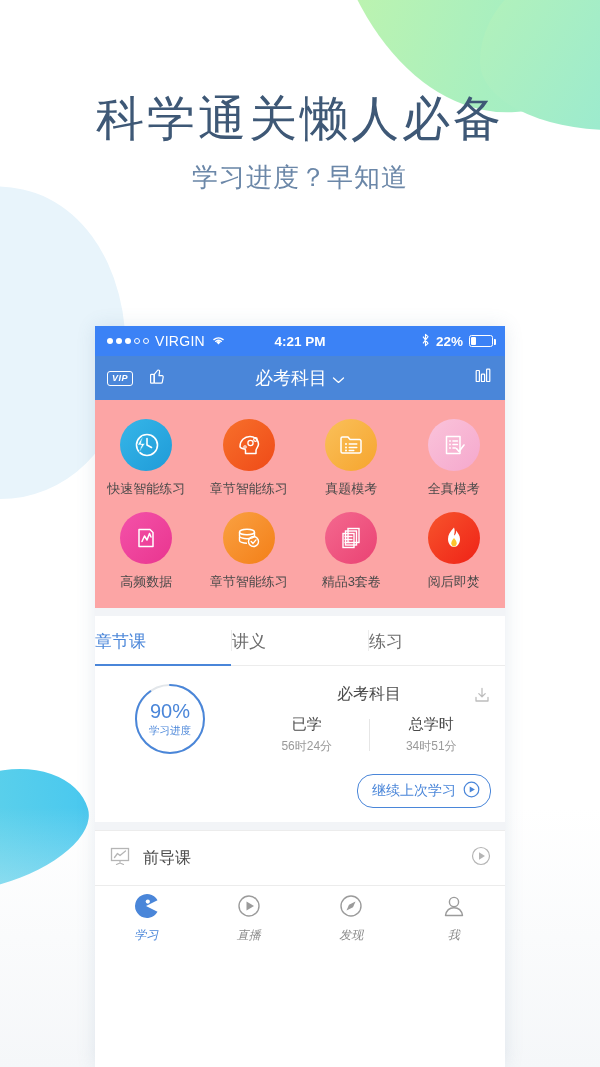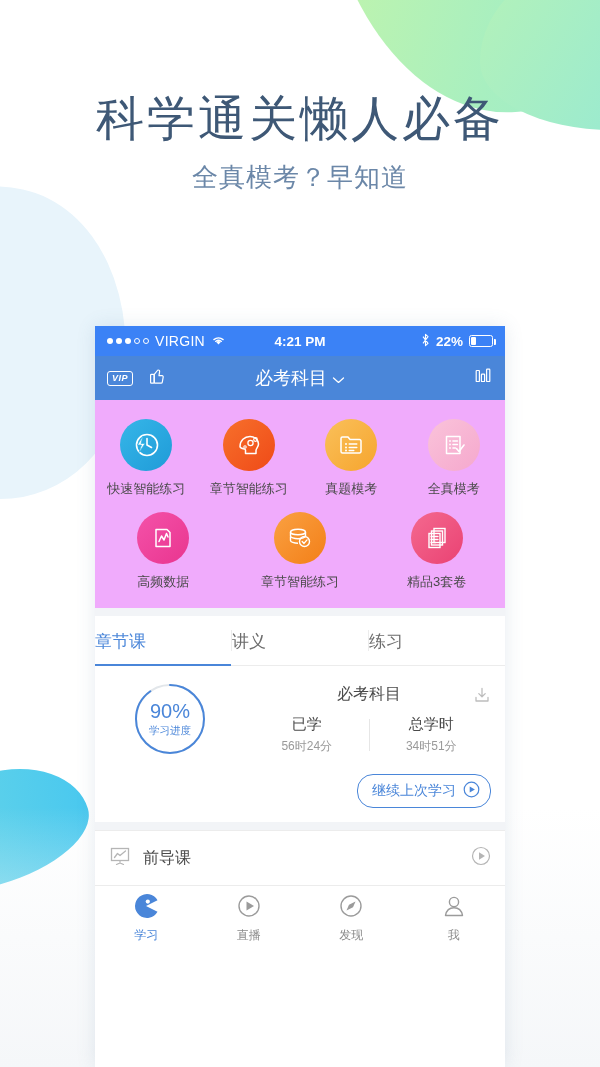--- a/index.html
+++ b/index.html
@@ -94,21 +94,21 @@
   .score-card { position:relative; height:110px; background:linear-gradient(to bottom,#ffffff,#eef3fa); overflow:hidden; }
   .score-label { position:absolute; left:14px; top:12px; font-size:14px; color:#7d9bc4; }
   .score-value {
     position:absolute; left:0; right:0; top:18px; text-align:center;
     font-size:54px; color:#4a86d9; font-weight:300; letter-spacing:1px;
   }
   .score-unit { position:absolute; right:14px; bottom:13px; font-size:13px; color:#7d9bc4; }
   .hill { position:absolute; bottom:0; left:0; width:100%; height:70px; }
 
   
-  .grid-wrap { background:#f0abfc; padding:12px 0 10px; }
+  .grid-wrap { background:#fca5a5; padding:12px 0 10px; }
   .grid-row { display:flex; }
   .grid-cell { flex:1; display:flex; flex-direction:column; align-items:center; padding:7px 0; }
   .gicon { width:52px; height:52px; border-radius:50%; display:flex; align-items:center; justify-content:center; }
   .gicon svg { display:block; }
   .glabel { margin-top:9px; font-size:13px; color:#4a4a4a; }
 
   .sep { height:8px; background:#f2f4f7; }
 
   
   .tabs { display:flex; background:#fff; border-bottom:1px solid #ececec; }
@@ -143,40 +143,40 @@
 
   
   .lesson-row {
     background:#fff; display:flex; align-items:center; padding:14px;
     border-bottom:1px solid #ececec; border-top:1px solid #ececec; gap:12px;
   }
   .lesson-title { font-size:16px; color:#4a4a4a; flex:1; }
 
   
   .tabbar { background:#fff; display:flex; padding:7px 0 8px; }
-  .tb { flex:1; display:flex; flex-direction:column; align-items:center; gap:4px; }
+  .tb { flex:1; display:flex; flex-direction:column; align-items:center; gap:4px;font-style:italic; }
   .tb-label { font-size:12px; color:#8a8a8a; }
   .tb.active .tb-label { color:#4a86d9; }
 </style>
 </head>
 <body>
 
 <div id="root">
 
   <div class="bg-layer">
     <div class="blob-green"></div>
     <div class="blob-green-tail"></div>
     <div class="blob-paleblue"></div>
     <div class="blob-cyan"></div>
     <div class="bottom-fade"></div>
   </div>
 
   <div class="hero">
     <div class="hero-title">科学通关懒人必备</div>
-    <div class="hero-sub2">全真模考？早知道</div>
+    <div class="hero-sub2">学习进度？早知道</div>
   </div>
 
   <div class="phone">
 
     <div class="statusbar">
       <div class="sb-left">
         <div class="dots">
           <span class="dot"></span>
             <span class="dot"></span>
             <span class="dot"></span>
@@ -325,20 +325,29 @@
             <svg width="30" height="30" viewBox="0 0 30 30">
               <rect x="12" y="5.5" width="11" height="14" stroke="#fff" stroke-width="1.4" fill="none"></rect>
               <rect x="9.5" y="8" width="11" height="14" stroke="#fff" stroke-width="1.4" fill="none"></rect>
               <rect x="7" y="10.5" width="11" height="14" stroke="#fff" stroke-width="1.4" fill="none"></rect>
               <path d="M9 13.5 L16 13.5 M9 16.5 L16 16.5 M9 19.5 L13.5 19.5" stroke="#fff" stroke-width="1.3" stroke-linecap="round"></path>
             </svg>
           </div>
           <div class="glabel">精品3套卷</div>
         </div>
 
+        <div class="grid-cell">
+          <div class="gicon" style="background:linear-gradient(135deg,#f7542c,#ef2217)">
+            <svg width="30" height="30" viewBox="0 0 30 30">
+              <path d="M15 4.5 C 11 9, 9 11.5, 9 16 C 9 20.5, 11.8 24, 15 24 C 18.2 24, 21 20.5, 21 16 C 21 12.5, 19 10, 17 7.5 C 17.5 10.5, 16 12, 15 12.5 C 15.6 10, 16.2 7, 15 4.5 Z" fill="#fff"></path>
+              <path d="M15 15 C 13.3 17.2, 12.3 18.6, 12.3 20.2 C 12.3 22, 13.5 23.4, 15 23.4 C 16.5 23.4, 17.7 22, 17.7 20.2 C 17.7 18.6, 16.7 17.2, 15 15 Z" fill="#fcc52e"></path>
+            </svg>
+          </div>
+          <div class="glabel">阅后即焚</div>
+        </div>
 
       </div>
     </div>
 
     <div class="sep"></div>
 
     <div class="tabs">
       <div class="tab active"><span>章节课</span></div>
       <div class="tab-div"></div>
       <div class="tab"><span>讲义</span></div>

